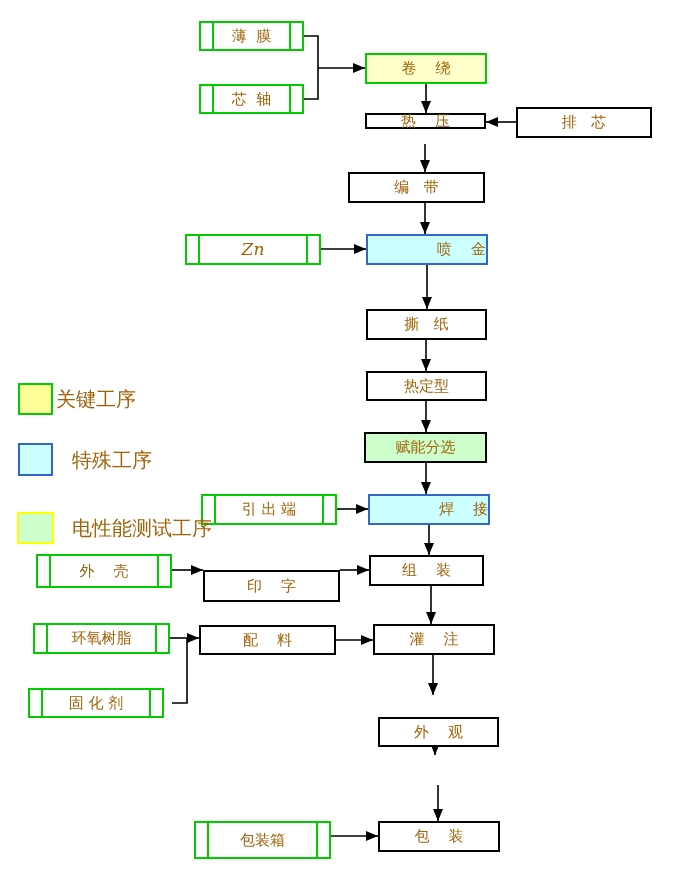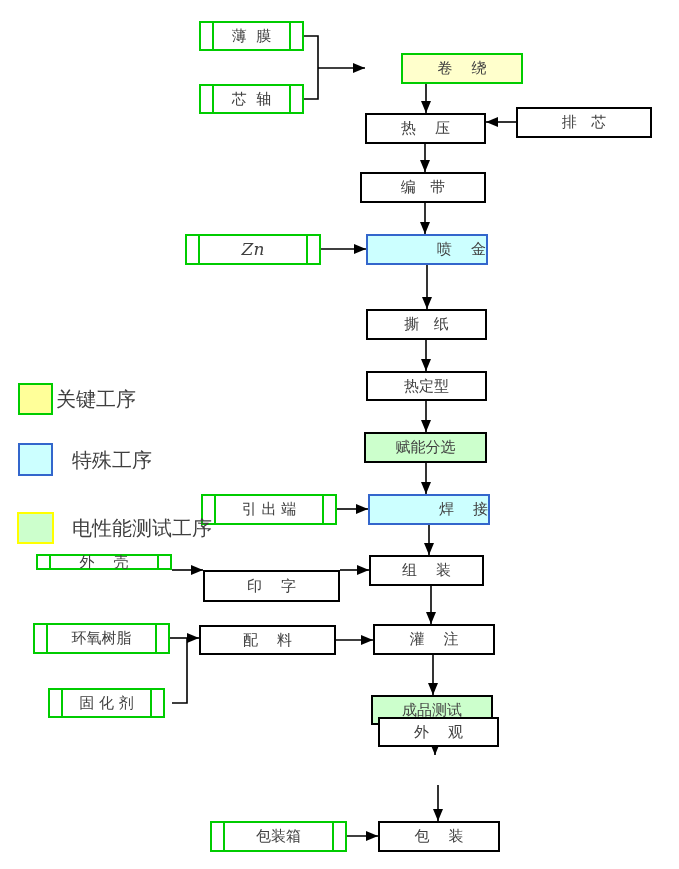--- a/index.html
+++ b/index.html
@@ -1,26 +1,26 @@
 <!DOCTYPE html>
 <html><head>
 <meta charset="utf-8">
 <title>Flowchart</title>
 <style>
   html,body{margin:0;padding:0;background:#fff;}
   #canvas{position:relative;width:679px;height:869px;background:#fff;overflow:hidden;
-          font-family:"DejaVu Sans","Liberation Sans",sans-serif;color:#404040;}
+          font-family:"DejaVu Sans","Liberation Sans",sans-serif;color:#a16207;}
   .node{position:absolute;box-sizing:border-box;border:2px solid #000;background:#fff;
         display:flex;align-items:center;justify-content:center;
         font-size:15px;line-height:1;white-space:pre;}
   .input{border-color:#00cc00;}
   .input::before,.input::after{content:"";position:absolute;top:0;bottom:0;width:2px;background:#00cc00;}
   .input::before{left:11px;}
   .input::after{right:11px;}
-  .key{background:#ffffcc;border-color:#00cc00;margin-left:36px;}
+  .key{background:#ffffcc;border-color:#00cc00;}
   .special{background:#ccffff;border-color:#3366cc;justify-content:flex-end;}
   .test{background:#ccffcc;border-color:#000;}
   .zn{font-family:"DejaVu Serif","Liberation Serif",serif;font-size:17px;font-style:italic;}
   svg.wires{position:absolute;left:0;top:0;pointer-events:none;}
   svg.wires path{stroke:#000;stroke-width:1.6;fill:none;}
   .legend-sq{position:absolute;box-sizing:border-box;border:2px solid;}
   .legend-label{position:absolute;font-size:20px;line-height:16px;white-space:pre;}
 </style>
 </head>
 <body>
@@ -63,42 +63,42 @@
 
   <div class="node input" style="left:199px;top:84px;width:105px;height:30px">
     <span>芯  轴</span></div>
 
   <div class="node input zn" style="left:185px;top:234px;width:136px;height:31px">
     <span>Zn</span></div>
 
   <div class="node input" style="left:201px;top:494px;width:136px;height:31px">
     <span>引 出 端</span></div>
 
-  <div class="node input" style="left:36px;top:554px;width:136px;height:16px">
+  <div class="node input" style="left:36px;top:554px;width:136px;height:34px">
     <span>外    壳</span></div>
 
   <div class="node input" style="left:33px;top:623px;width:137px;height:31px">
     <span>环氧树脂</span></div>
 
-  <div class="node input" style="left:48px;top:688px;width:117px;height:30px">
+  <div class="node input" style="left:28px;top:688px;width:136px;height:30px">
     <span>固 化 剂</span></div>
 
-  <div class="node input" style="left:210px;top:821px;width:137px;height:31px">
+  <div class="node input" style="left:194px;top:821px;width:137px;height:38px">
     <span>包装箱</span></div>
 
   <div class="node key" style="left:365px;top:53px;width:122px;height:31px">
     <span>卷    绕</span></div>
 
-  <div class="node" style="left:365px;top:113px;width:121px;height:31px">
+  <div class="node" style="left:365px;top:113px;width:121px;height:16px">
     <span>热    压</span></div>
 
   <div class="node" style="left:516px;top:107px;width:136px;height:31px">
     <span>排   芯</span></div>
 
-  <div class="node" style="left:360px;top:172px;width:126px;height:31px">
+  <div class="node" style="left:348px;top:172px;width:137px;height:31px">
     <span>编   带</span></div>
 
   <div class="node special" style="left:366px;top:234px;width:122px;height:31px">
     <span>喷    金</span></div>
 
   <div class="node" style="left:366px;top:309px;width:121px;height:31px">
     <span>撕   纸</span></div>
 
   <div class="node" style="left:366px;top:371px;width:121px;height:30px">
     <span>热定型</span></div>
@@ -114,22 +114,20 @@
 
   <div class="node" style="left:369px;top:555px;width:115px;height:31px">
     <span>组    装</span></div>
 
   <div class="node" style="left:199px;top:625px;width:137px;height:30px">
     <span>配    料</span></div>
 
   <div class="node" style="left:373px;top:624px;width:122px;height:31px">
     <span>灌    注</span></div>
 
-  <div class="node test" style="left:371px;top:695px;width:122px;height:30px">
-    <span>成品测试</span></div>
 
   <div class="node" style="left:378px;top:717px;width:121px;height:30px">
     <span>外    观</span></div>
 
   <div class="node" style="left:378px;top:821px;width:122px;height:31px">
     <span>包    装</span></div>
 
   <div class="legend-sq" style="left:18px;top:383px;width:35px;height:32px;background:#ffff99;border-color:#00cc00"></div>
   <div class="legend-label" style="left:56px;top:391px">关键工序</div>
 

